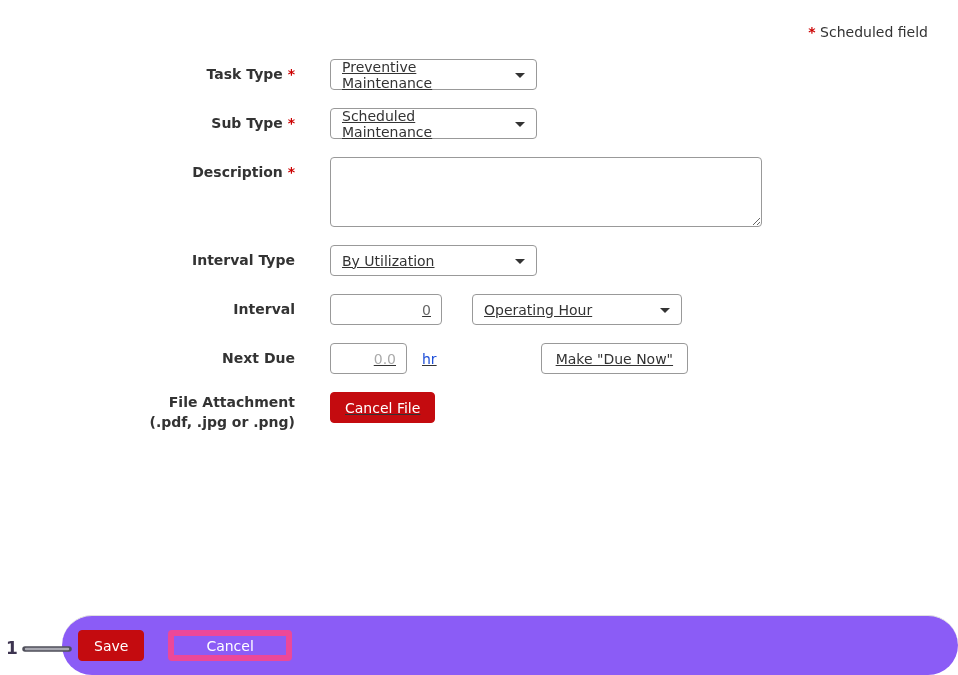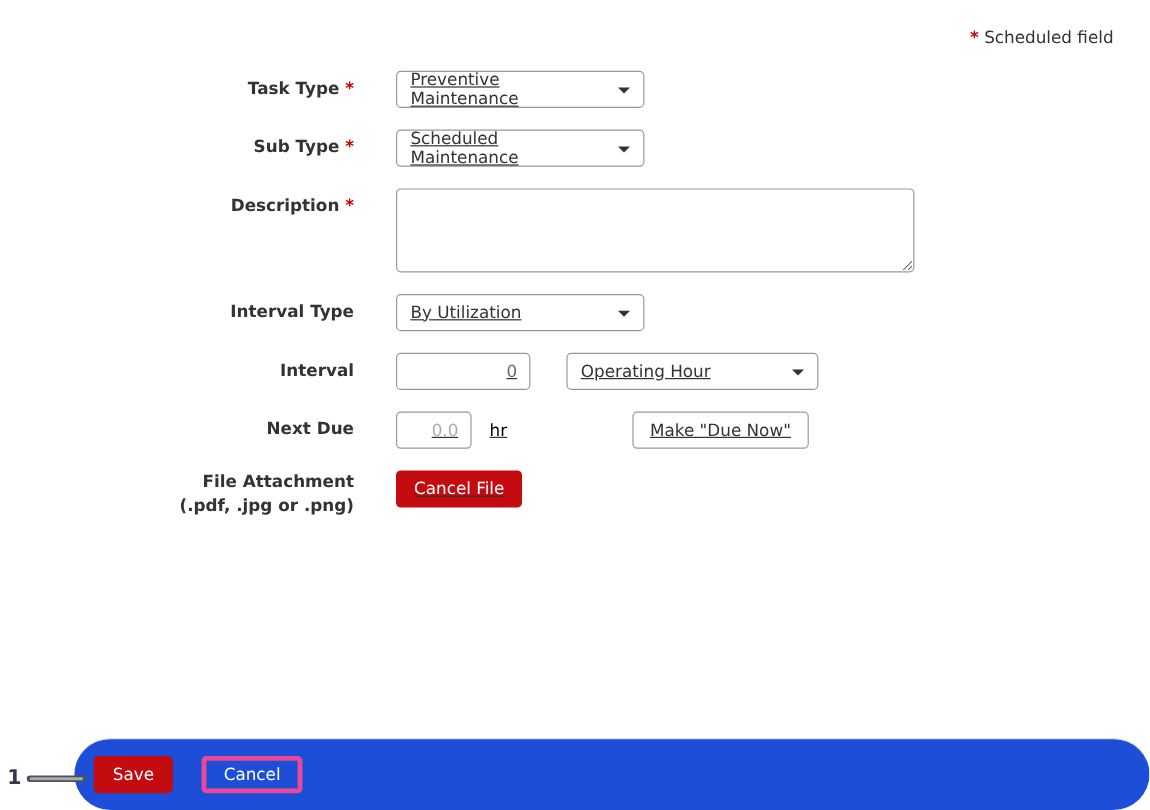--- a/index.html
+++ b/index.html
@@ -37,38 +37,38 @@
   .alert-info { width:356px; background:#e7f4fb; border-left:4px solid #2ba8e0;
     padding:8px 12px 9px 9px; display:flex; align-items:flex-start; border-radius:1px; }
   .info-icon { flex:0 0 auto; width:14px; height:14px; border-radius:50%; background:#2898d5;
     color:#fff; font-size:10px; font-weight:bold; line-height:14px; text-align:center;
     margin-right:7px; margin-top:2px; font-family:"DejaVu Serif","Liberation Serif",serif; }
   .alert-text { color:#444; line-height:1.45; }
 
   input.num { height:31px; border:1px solid #999; border-radius:4px; text-align:right;
     padding:0 10px; font-family:inherit; font-size:14px; color:#666; outline:none; }
   .interval-input { width:112px; }
-  .nextdue-input { width:63px; border-color:#ccc; }
+  .nextdue-input { width:77px; border-color:#ccc; }
   .nextdue-input::placeholder { color:#aaa; }
-  .unit-text { margin-left:15px; color:#000000; }
+  .unit-text { margin-left:15px; color:#1d4ed8; }
 
   .btn { font-family:inherit; font-size:14px; border-radius:4px; cursor:pointer; }
   .btn-outline { height:31px; background:#fff; border:1px solid #999; color:#333; padding:0 14px; }
   .duenow-btn { margin-left:104px; }
   .btn-red { background:#c40b0f; border:1px solid #c40b0f; color:#fff; }
   .choosefile-btn { height:31px; padding:0 14px; }
 
   .label-two-line { padding-top:1px; }
 
   
-  .modal-footer { position:absolute; left:0; right:0; bottom:0; height:60px; background:#1d4ed8;
+  .modal-footer { position:absolute; left:0; right:0; bottom:0; height:60px; background:#8b5cf6;
     border-top:1px solid #e0e0e0; display:flex; align-items:center; padding-left:16px;border-radius:30px; }
   .save-btn { height:31px; padding:0 15px; }
-  .cancel-btn { height:31px; padding:0 14px; margin-left:24px; background:transparent;
-    border:4px solid #ec4899; color:#fff; }
+  .cancel-btn { height:31px; padding:0 32px; margin-left:24px; background:transparent;
+    border:6px solid #ec4899; color:#fff; }
 
   
   .annot-num { position:absolute; left:6px; top:638px; font-size:17px; font-weight:bold; color:#3d3450; }
   .annot-arrow { position:absolute; left:22px; top:643px; }
 </style>
 </head>
 <body>
 
 <div class="stage">
 

